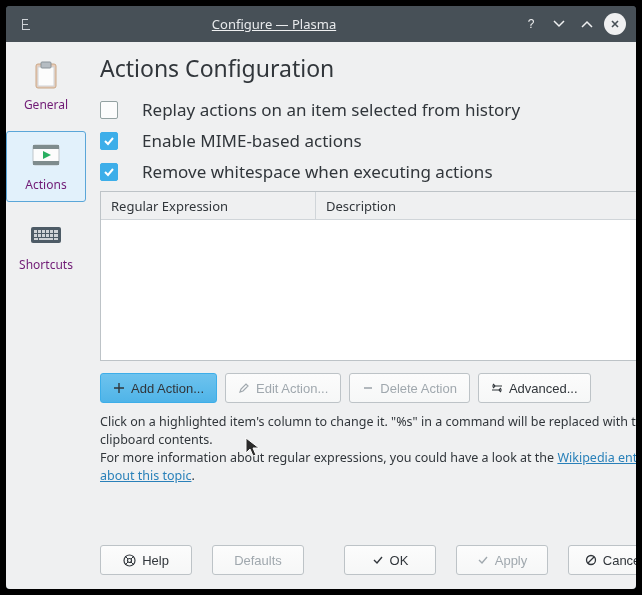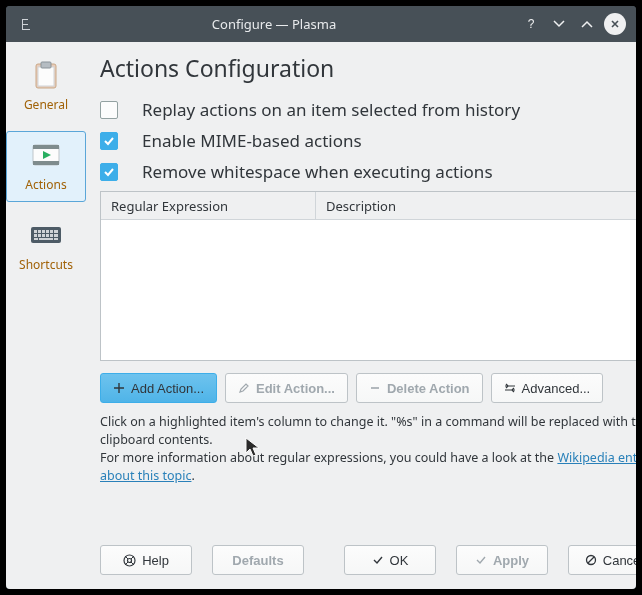--- a/index.html
+++ b/index.html
@@ -18,20 +18,21 @@
     overflow:hidden;
     box-shadow: inset 0 0 0 1px #3e464d;
   }
   
   .titlebar {
     height:36px;
     display:flex; align-items:center;
     background:#475057;
     color:#eff0f1;
     padding:16px 10px;
+    text-decoration:underline;
   }
   .titlebar .app-icon {
     width:18px; height:18px; display:flex; align-items:center; justify-content:center;
   }
   .titlebar .title {
     flex:1; text-align:center; font-size:13px; color:#e8eaec;
   }
   .titlebar .ctl {
     width:22px; height:22px; display:flex; align-items:center; justify-content:center;
     margin-left:6px; color:#eff0f1; cursor:pointer;
@@ -48,21 +49,21 @@
   .sidebar {
     width:100px;
     padding-top:10px;
     display:flex; flex-direction:column; align-items:center;
   }
   .side-item {
     width:80px; text-align:center;
     padding:6px 0 8px 0;
     margin-bottom:10px;
     font-size:12px;
-    color:#a16207;
+    color:#701a75;
     cursor:pointer;
     border-radius:3px;
   }
   .side-item .icon-box {
     height:34px; display:flex; align-items:center; justify-content:center; margin-bottom:4px;
   }
   .side-item.active {
     background:#e2f1fb;
     border:1px solid #5aa6d8;
   }
@@ -112,21 +113,21 @@
     background:linear-gradient(#fcfcfc,#f6f7f7);
     border:1px solid #bdc3c7; border-radius:3px;
     color:#31363b; cursor:pointer;
     white-space:nowrap;
   }
   .btn.primary-hover {
     background:linear-gradient(#6ec3ee,#4fb4e8);
     border-color:#3daee9;
   }
   .btn:disabled, .btn.disabled {
-    color:#a0a8ae; cursor:default;font-weight:bold;
+    color:#a0a8ae; cursor:default;
   }
   .btn .bicon { display:inline-flex; }
   .info-text {
     margin-top:10px; font-size:12.5px; line-height:1.45; color:#31363b;
   }
   .info-text a { color:#2980b9; text-decoration:underline; cursor:pointer; }
   .footer {
     margin-top:auto;
     display:flex; gap:20px; align-items:flex-end;
     padding-top:14px;

